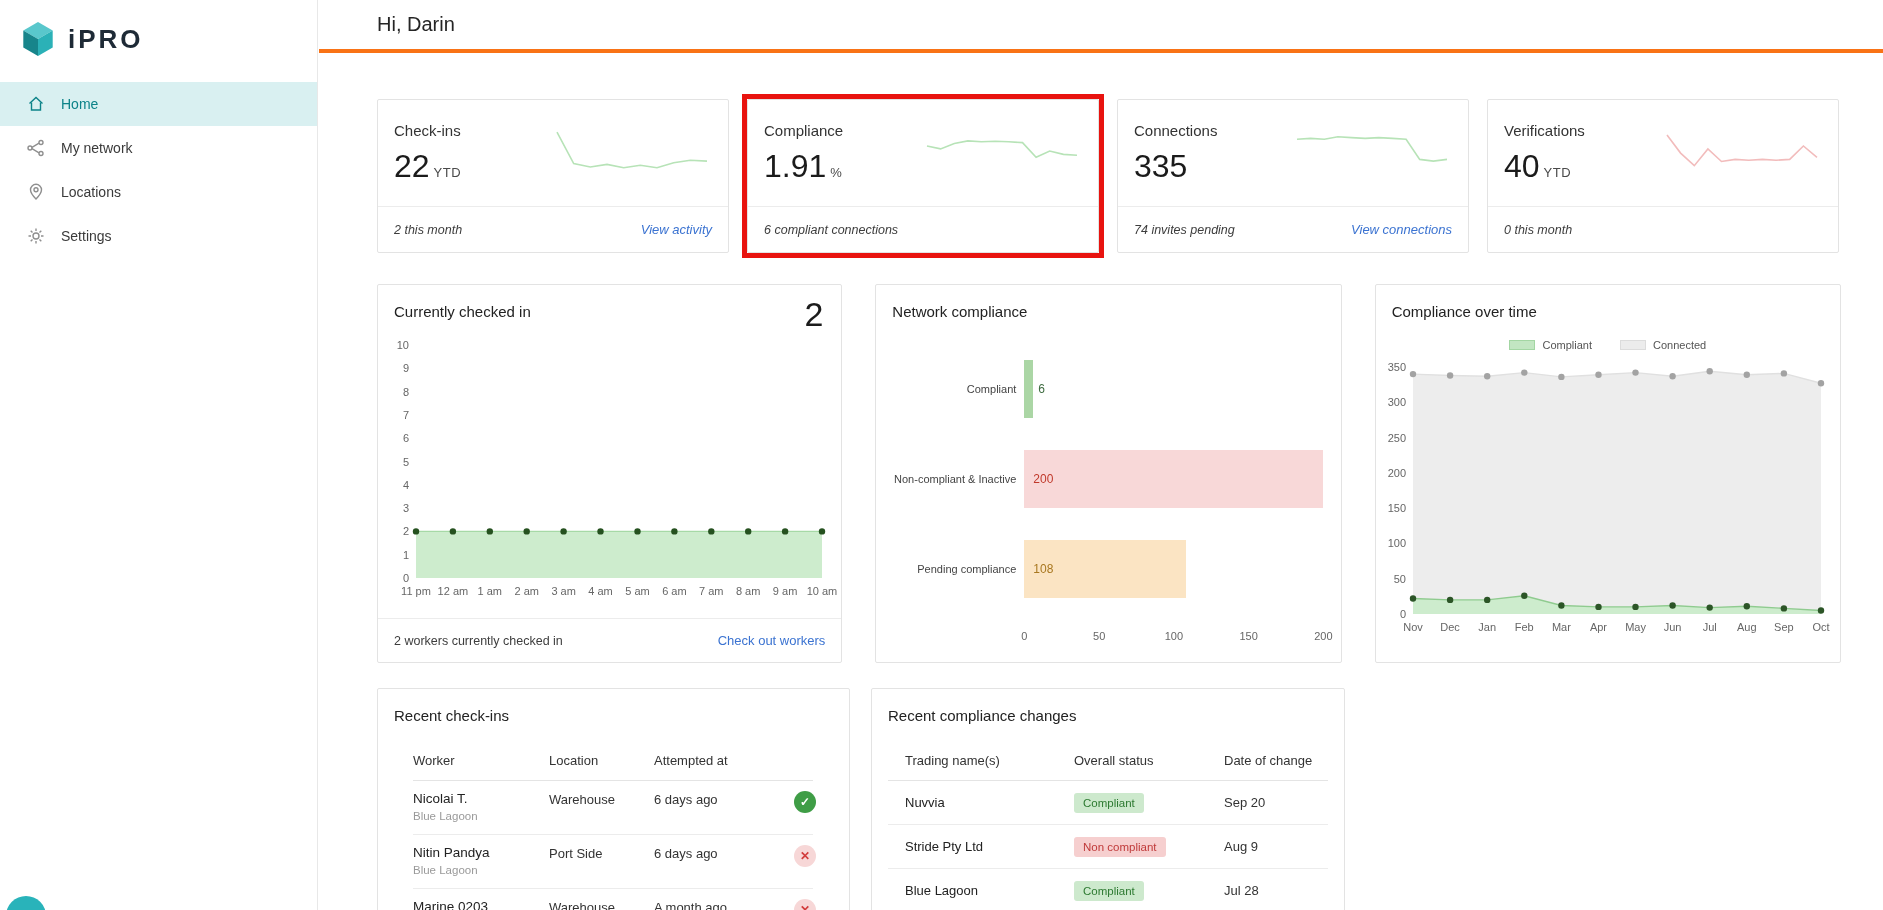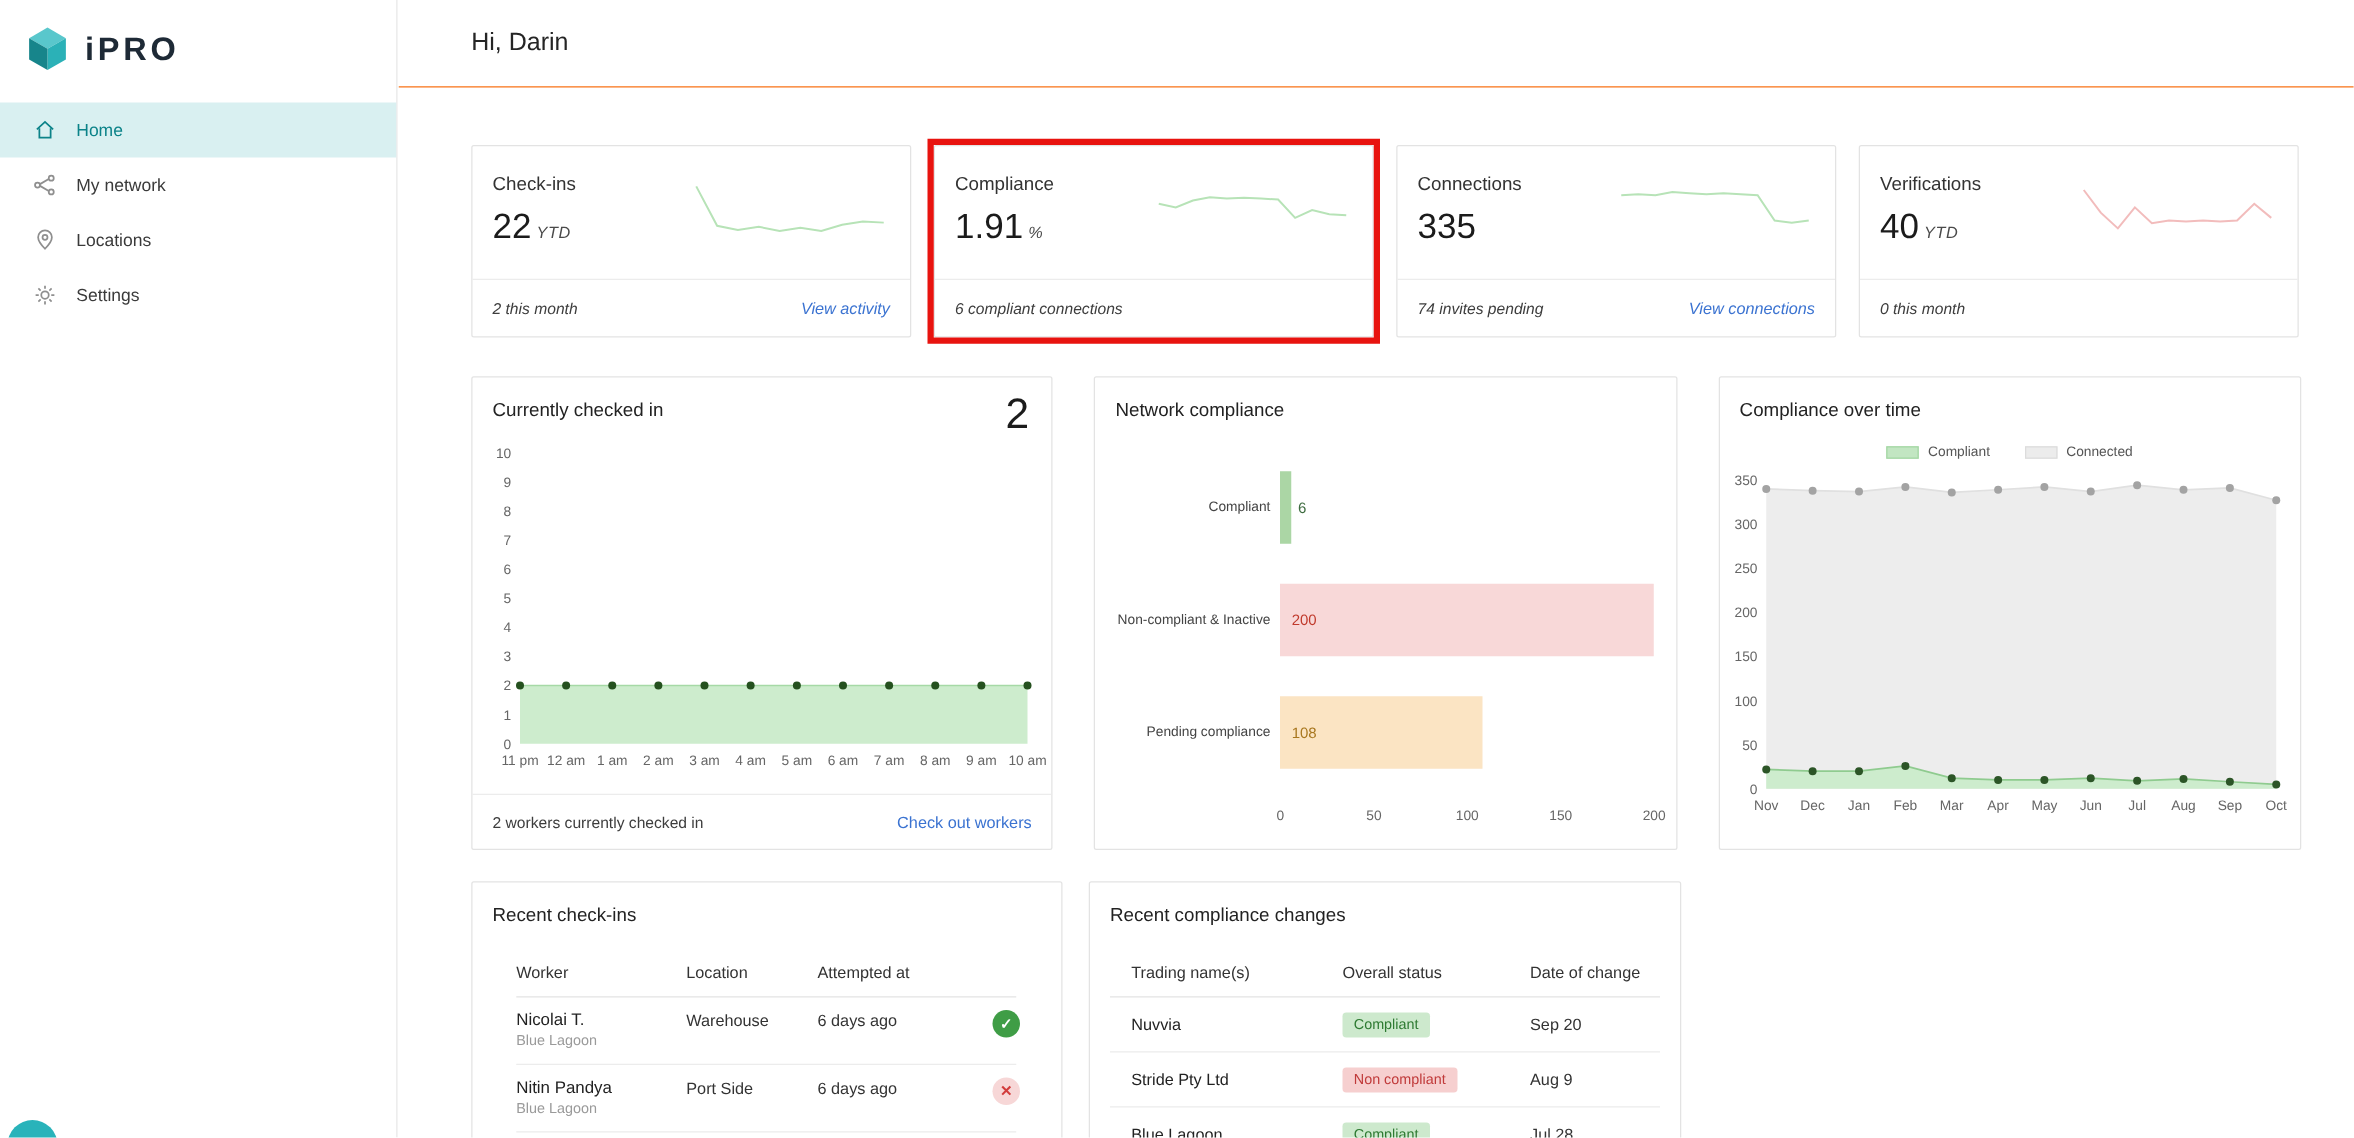--- a/index.html
+++ b/index.html
@@ -11,31 +11,31 @@
   .logo { display: flex; align-items: center; gap: 12px; padding: 20px 0 24px 20px; }
   .logo-text { font-size: 26px; font-weight: 700; letter-spacing: 3px; color: #1e2a36; }
   .nav-item { display: flex; align-items: center; gap: 15px; height: 44px; padding-left: 26px; font-size: 14px; color: #3a3a3a; cursor: pointer; }
   .nav-item .nav-icon { display: inline-flex; color: #8f8f8f; }
   .nav-item.active { background: #d9f0f1; color: #0c8389; }
   .nav-item.active .nav-icon { color: #0c8389; }
   .chat-bubble { position: absolute; left: 6px; top: 896px; width: 40px; height: 40px; border-radius: 50%; background: #29b3ba; cursor: pointer; }
 
   
   .main { position: absolute; left: 319px; top: 0; right: 0; bottom: 0; }
-  .topbar { height: 70px; border-bottom: 1px solid #f97316; display: flex; align-items: center; padding-left: 58px; }
+  .topbar { height: 53px; border-bottom: 4px solid #f97316; display: flex; align-items: center; padding-left: 58px; }
   .greeting { font-size: 20px; font-weight: 400; color: #252525; }
   .content { padding: 46px 42px 0 58px; }
 
   
   .stat-row { display: flex; gap: 18px; margin-bottom: 31px; }
   .stat-card { position: relative; width: 352px; height: 154px; background: #fff; border: 1px solid #e3e3e3; border-radius: 2px; }
   .stat-title { position: absolute; top: 22px; left: 16px; font-size: 15px; color: #333; }
   .stat-value-row { position: absolute; top: 48px; left: 16px; }
-  .stat-value { font-size: 28px; color: #1b1b1b; }
-  .stat-suffix { font-size: 13px; color: #4a4a4a; margin-left: 4px; letter-spacing: .5px; font-style: italic; }
+  .stat-value { font-size: 32px; color: #1b1b1b; }
+  .stat-suffix { font-size: 13px; color: #4a4a4a; margin-left: 4px; letter-spacing: .5px; }
   .spark { position: absolute; right: 18px; top: 27px; width: 156px; height: 48px; }
   .stat-footer { position: absolute; left: 0; right: 0; bottom: 0; height: 46px; border-top: 1px solid #ececec; display: flex; align-items: center; justify-content: space-between; padding: 0 16px; font-style: italic; }
   .stat-footer-text { font-size: 12.5px; color: #3d3d3d; }
   .link { font-size: 13px; color: #3b73d1; text-decoration: none; cursor: pointer; }
   .annotation { position: absolute; inset: -6px; border: 5px solid #e8130f; pointer-events: none; z-index: 5; }
 
   
   .mid-row { display: flex; gap: 33px; margin-bottom: 25px; }
   .panel { position: relative; background: #fff; border: 1px solid #e3e3e3; border-radius: 2px; }
   .panel-title { position: absolute; top: 18px; left: 16px; font-size: 15px; color: #222; }

